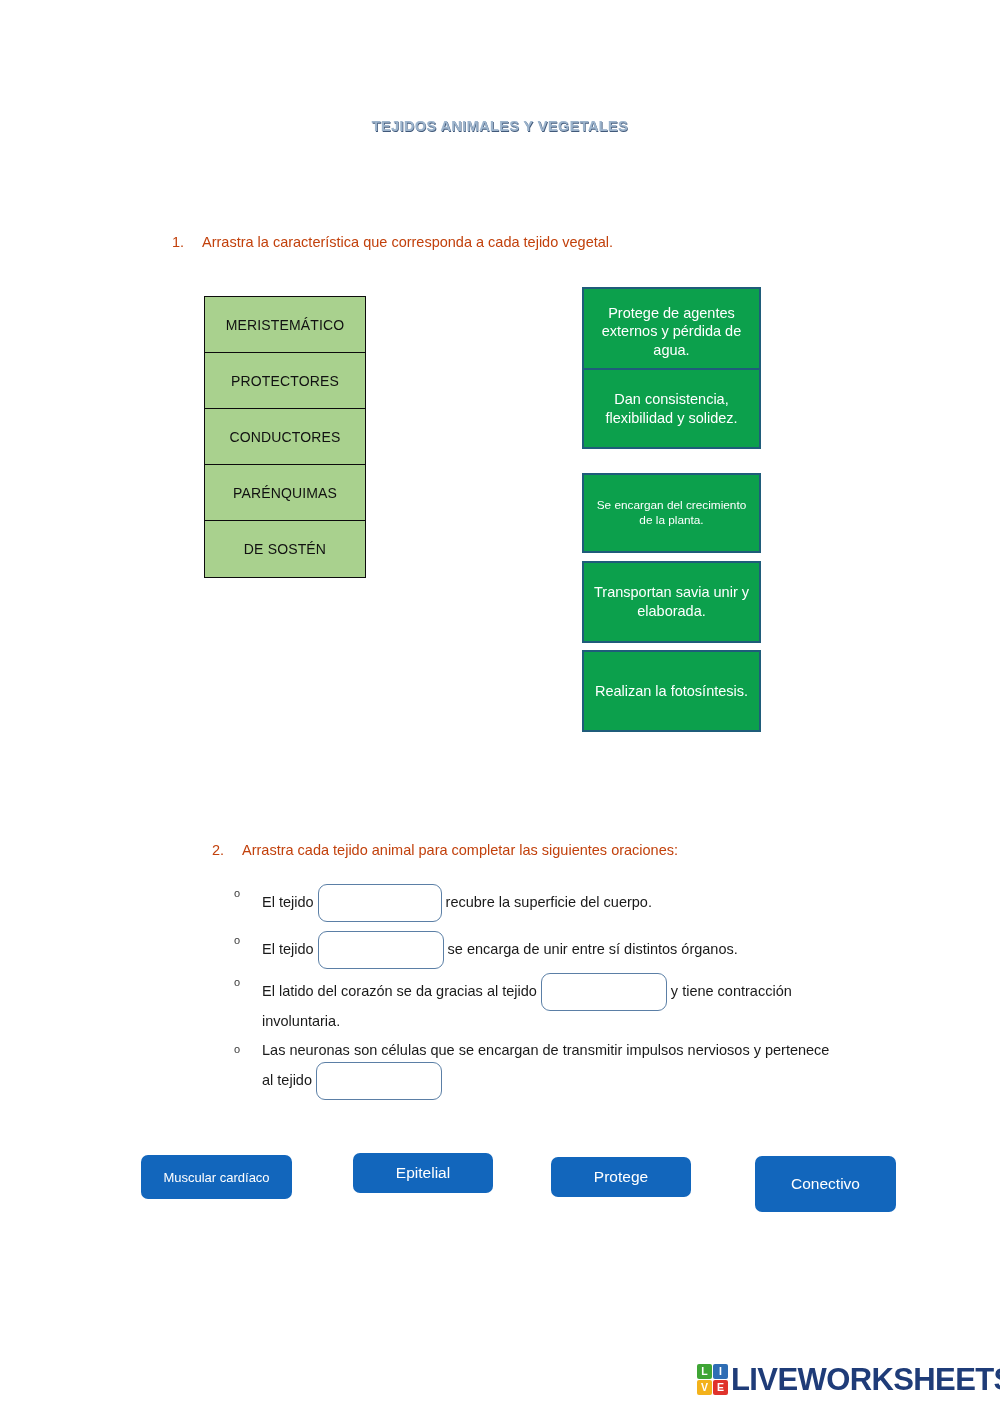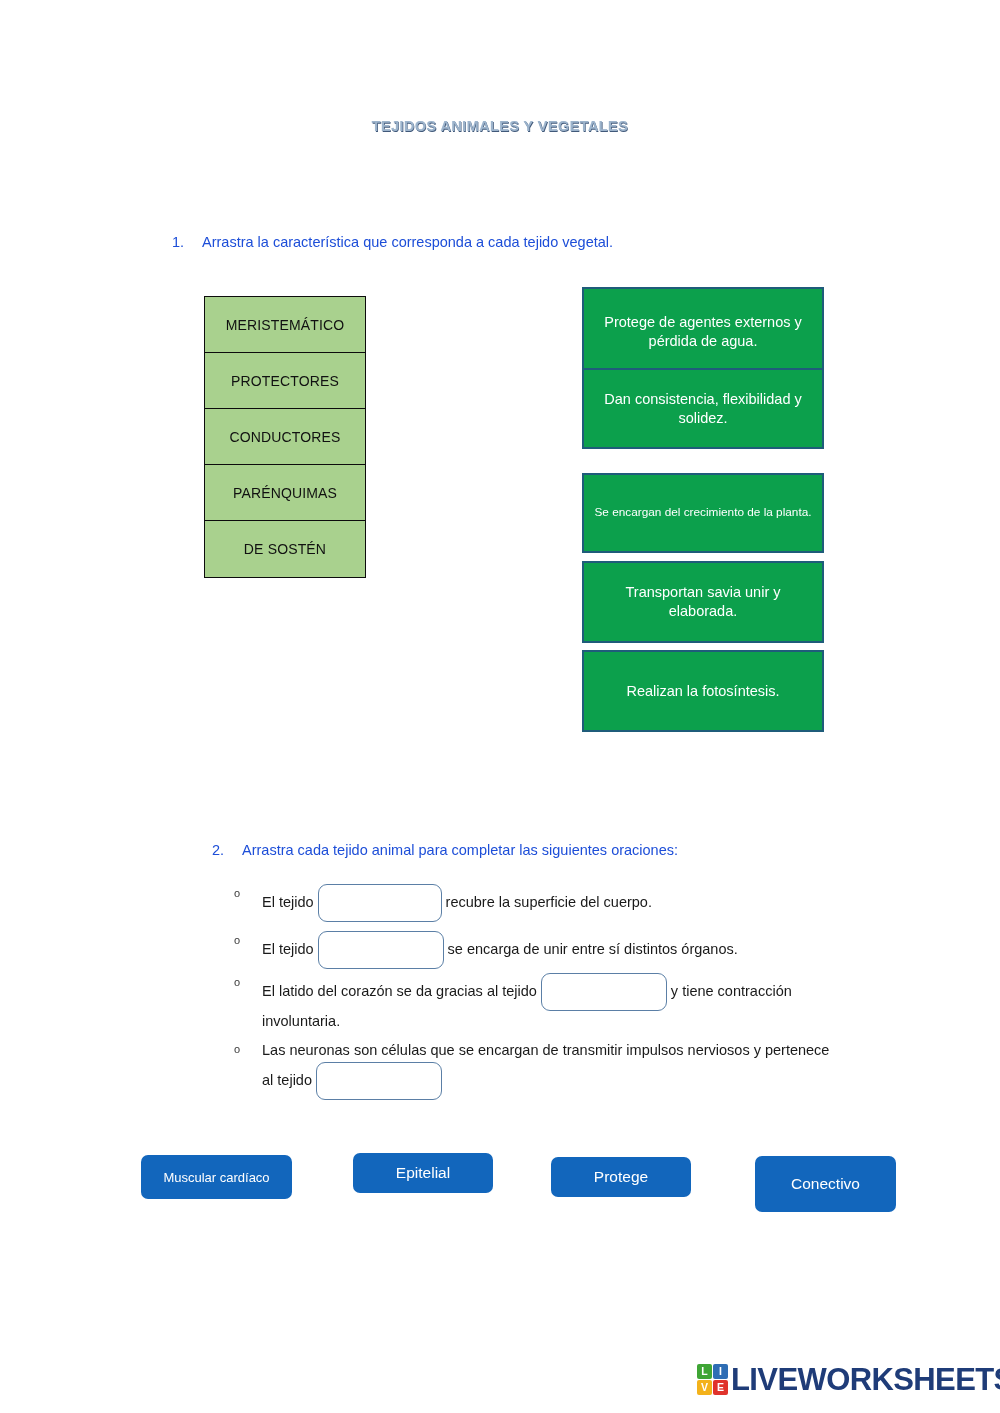--- a/index.html
+++ b/index.html
@@ -36,21 +36,21 @@
     color: #9DB4CC;
     text-shadow: 0.6px 0.6px 0 #41597a, -0.3px -0.3px 0 #cfdcea;
     white-space: nowrap;
   }
 
   
   .question {
     position: absolute;
     font-size: 14.5px;
     line-height: 1.35;
-    color: #1d4ed8;
+    color: #c2410c;
     white-space: nowrap;
   }
   .q-num {
     display: inline-block;
     width: 30px;
   }
   #question-1 { left: 172px; top: 233px; }
   #question-2 { left: 172px; top: 841px; margin-left: 40px; }
 
   
@@ -73,21 +73,21 @@
     font-size: 14px;
     color: #111111;
     letter-spacing: 0.15px;
   }
   .tissue-cell:last-child { border-bottom: none; }
 
   
   .trait-card {
     position: absolute;
     left: 582px;
-    width: 242px;
+    width: 179px;
     box-sizing: border-box;
     background: #0CA04C;
     border: 2px solid #1F5C7A;
     color: #ffffff;
     display: flex;
     align-items: center;
     justify-content: center;
     text-align: center;
     padding: 4px 10px;
     font-size: 14.5px;

